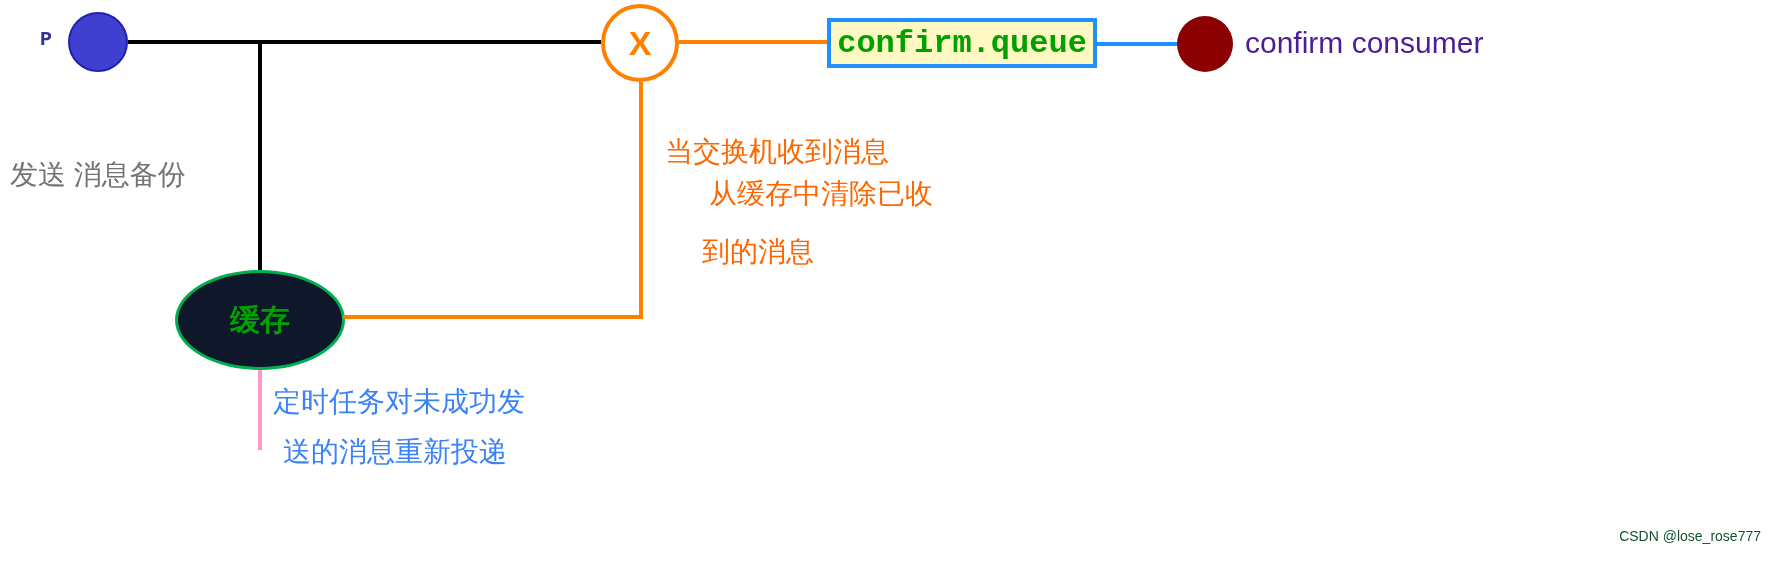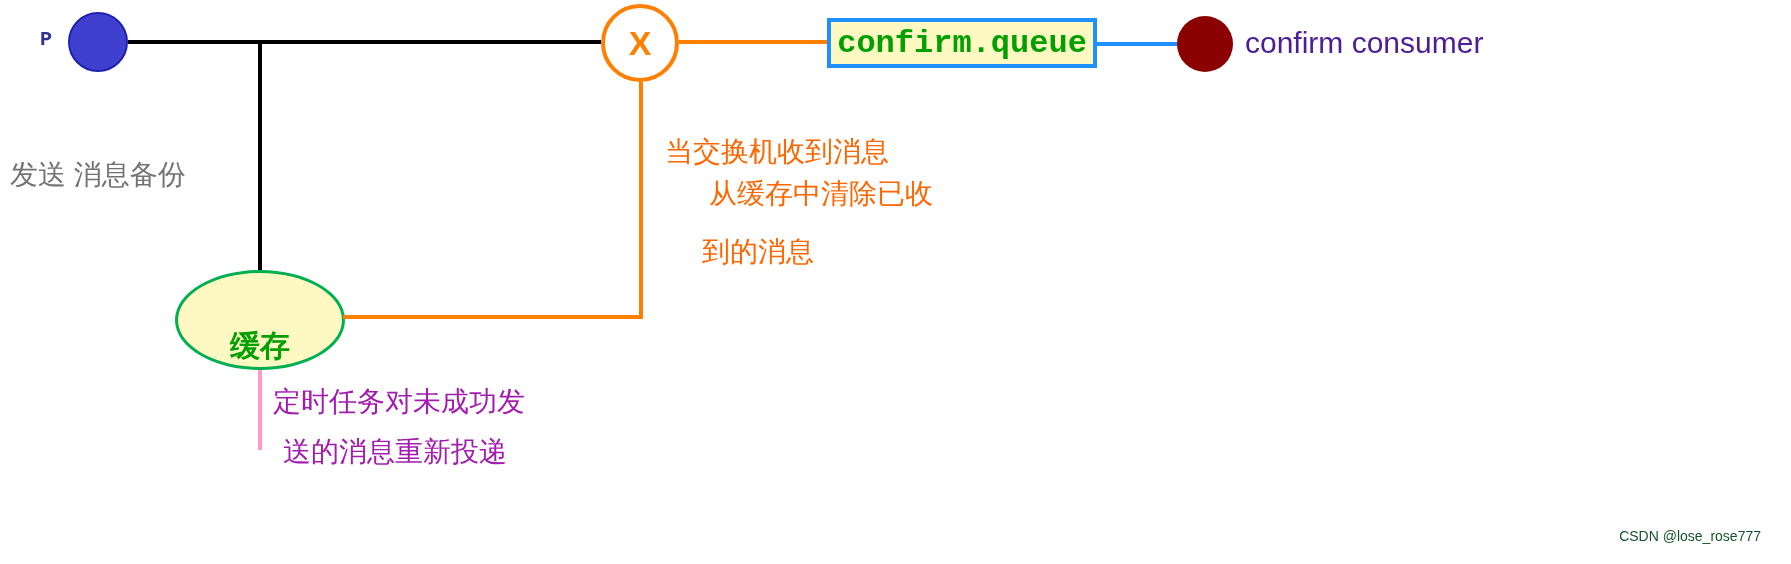--- a/index.html
+++ b/index.html
@@ -75,43 +75,43 @@
       font-family: Arial, sans-serif;
     }
     
     
     .cache-ellipse {
       width: 170px;
       height: 100px;
       border: 3px solid #00b050;
       border-radius: 50%;
       display: flex;
-      align-items: flex-end;
+      align-items: center;
       justify-content: center;
-      background: #fef9c3;
+      background: #0f172a;
     }
     .cache-label {
       color: #00a000;
       font-size: 30px;
       font-weight: bold;
     }
     
     
     .green-text {
       color: #737373;
       font-size: 28px;
       line-height: 1.4;
     }
     .orange-text {
       color: #ff6600;
       font-size: 28px;
       line-height: 1.6;
     }
     .pink-text {
-      color: #a21caf;
+      color: #3b82f6;
       font-size: 28px;
       line-height: 1.7;
     }
     
     
     .line-black-h1 {
       height: 4px;
       background: #000;
     }
     .line-black-v1 {

